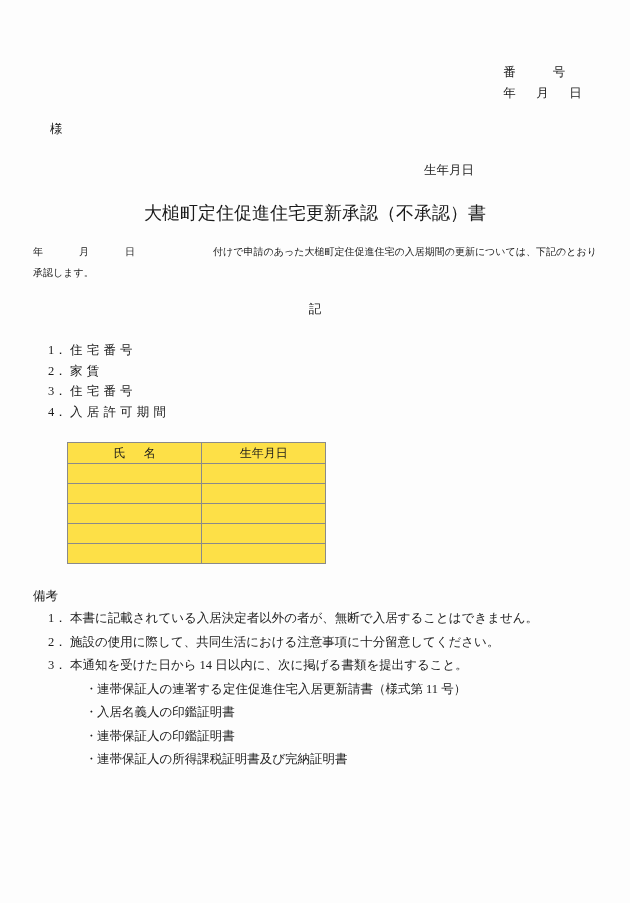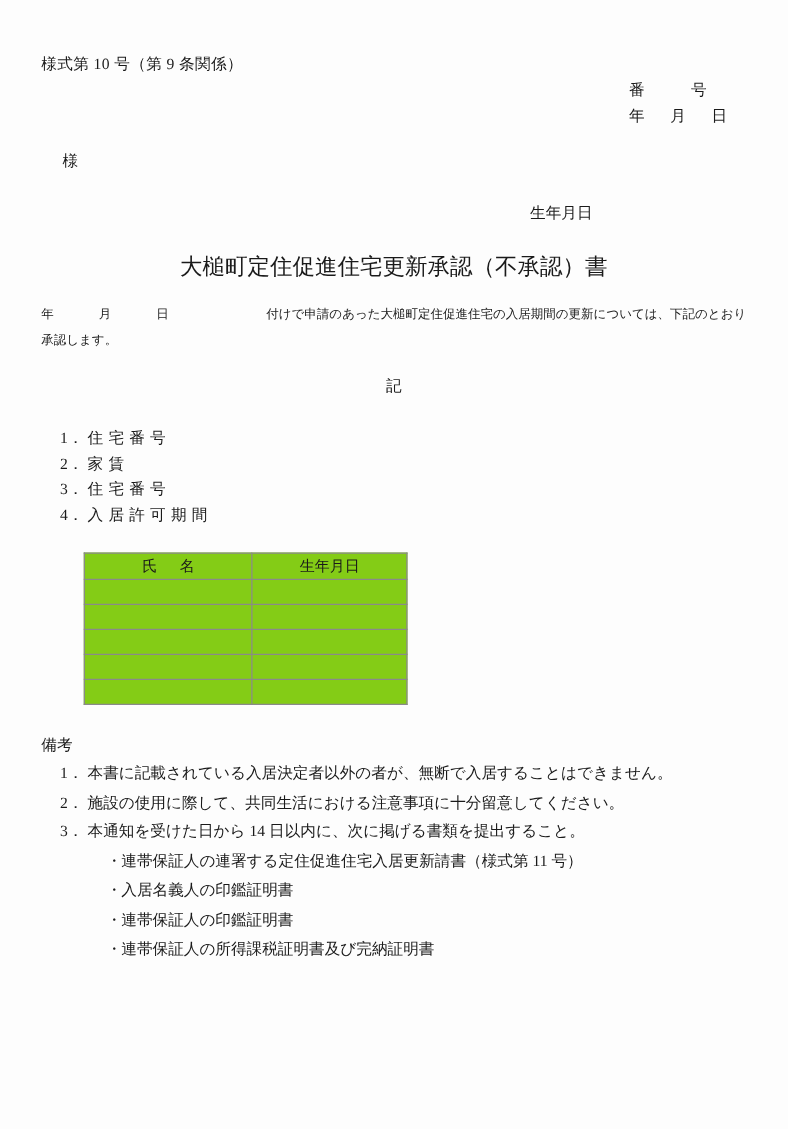--- a/index.html
+++ b/index.html
@@ -132,21 +132,21 @@
   }
 
   
   .occupant-table {
     position: absolute;
     left: 67px;
     top: 442px;
     width: 259px;
     border-collapse: collapse;
     font-size: 12px;
-    background: #84cc16;
+    background: #fde047;
   }
   .occupant-table th,
   .occupant-table td {
     border: 1px solid #8a8a8a;
     height: 19px;
     padding: 0;
     font-weight: normal;
   }
   .occupant-table th {
     text-align: center;
@@ -208,21 +208,20 @@
     position: absolute;
     left: 52px;
     top: 0;
   }
 </style>
 </head>
 <body>
 
 <div class="page">
 
-  <div class="form-no">様式第 10 号（第 9 条関係）</div>
 
   <div class="doc-meta">
     <span class="meta-row">
       <span class="ch">番</span><span class="ch wide">号</span>
     </span>
     <span class="meta-row">
       <span class="ch">年</span><span class="ch">月</span><span class="ch">日</span>
     </span>
   </div>
 

